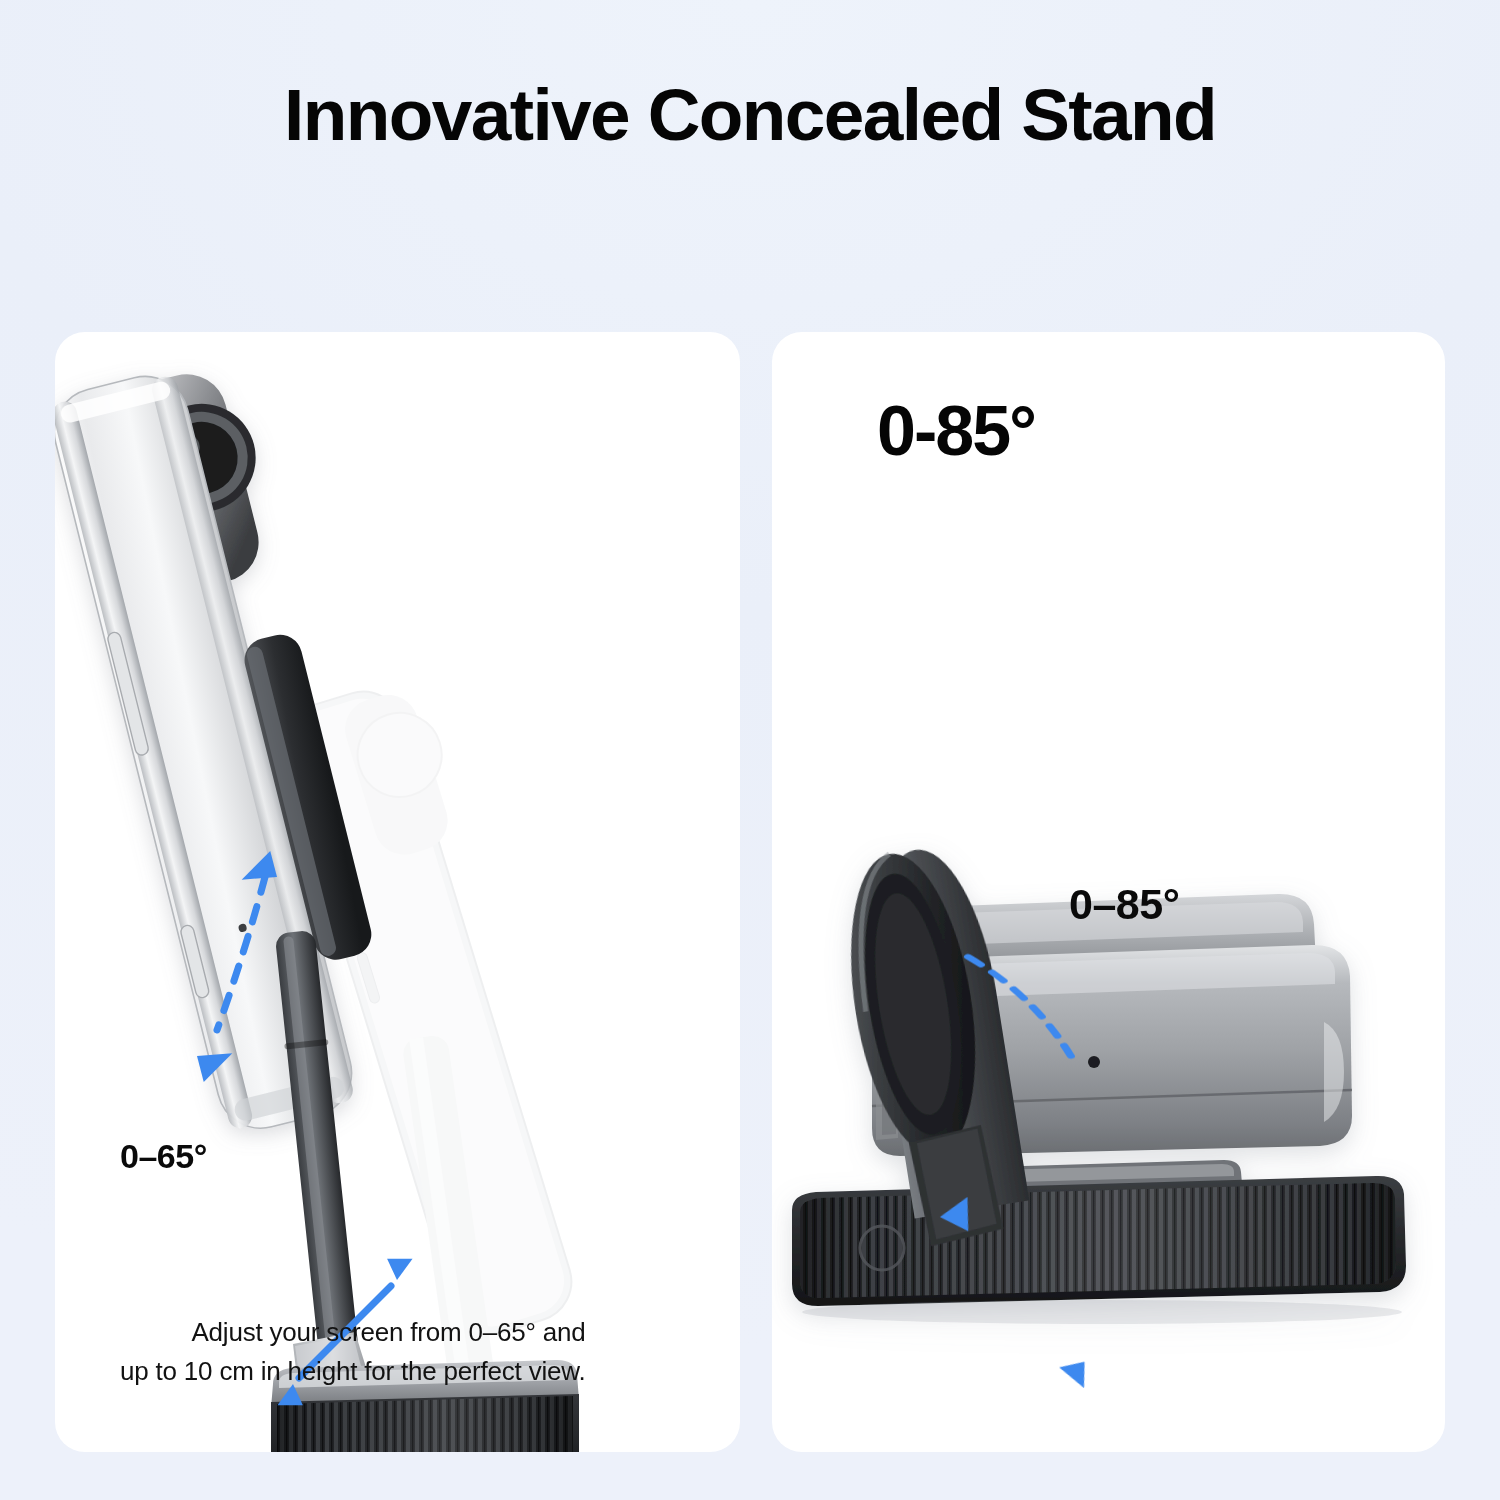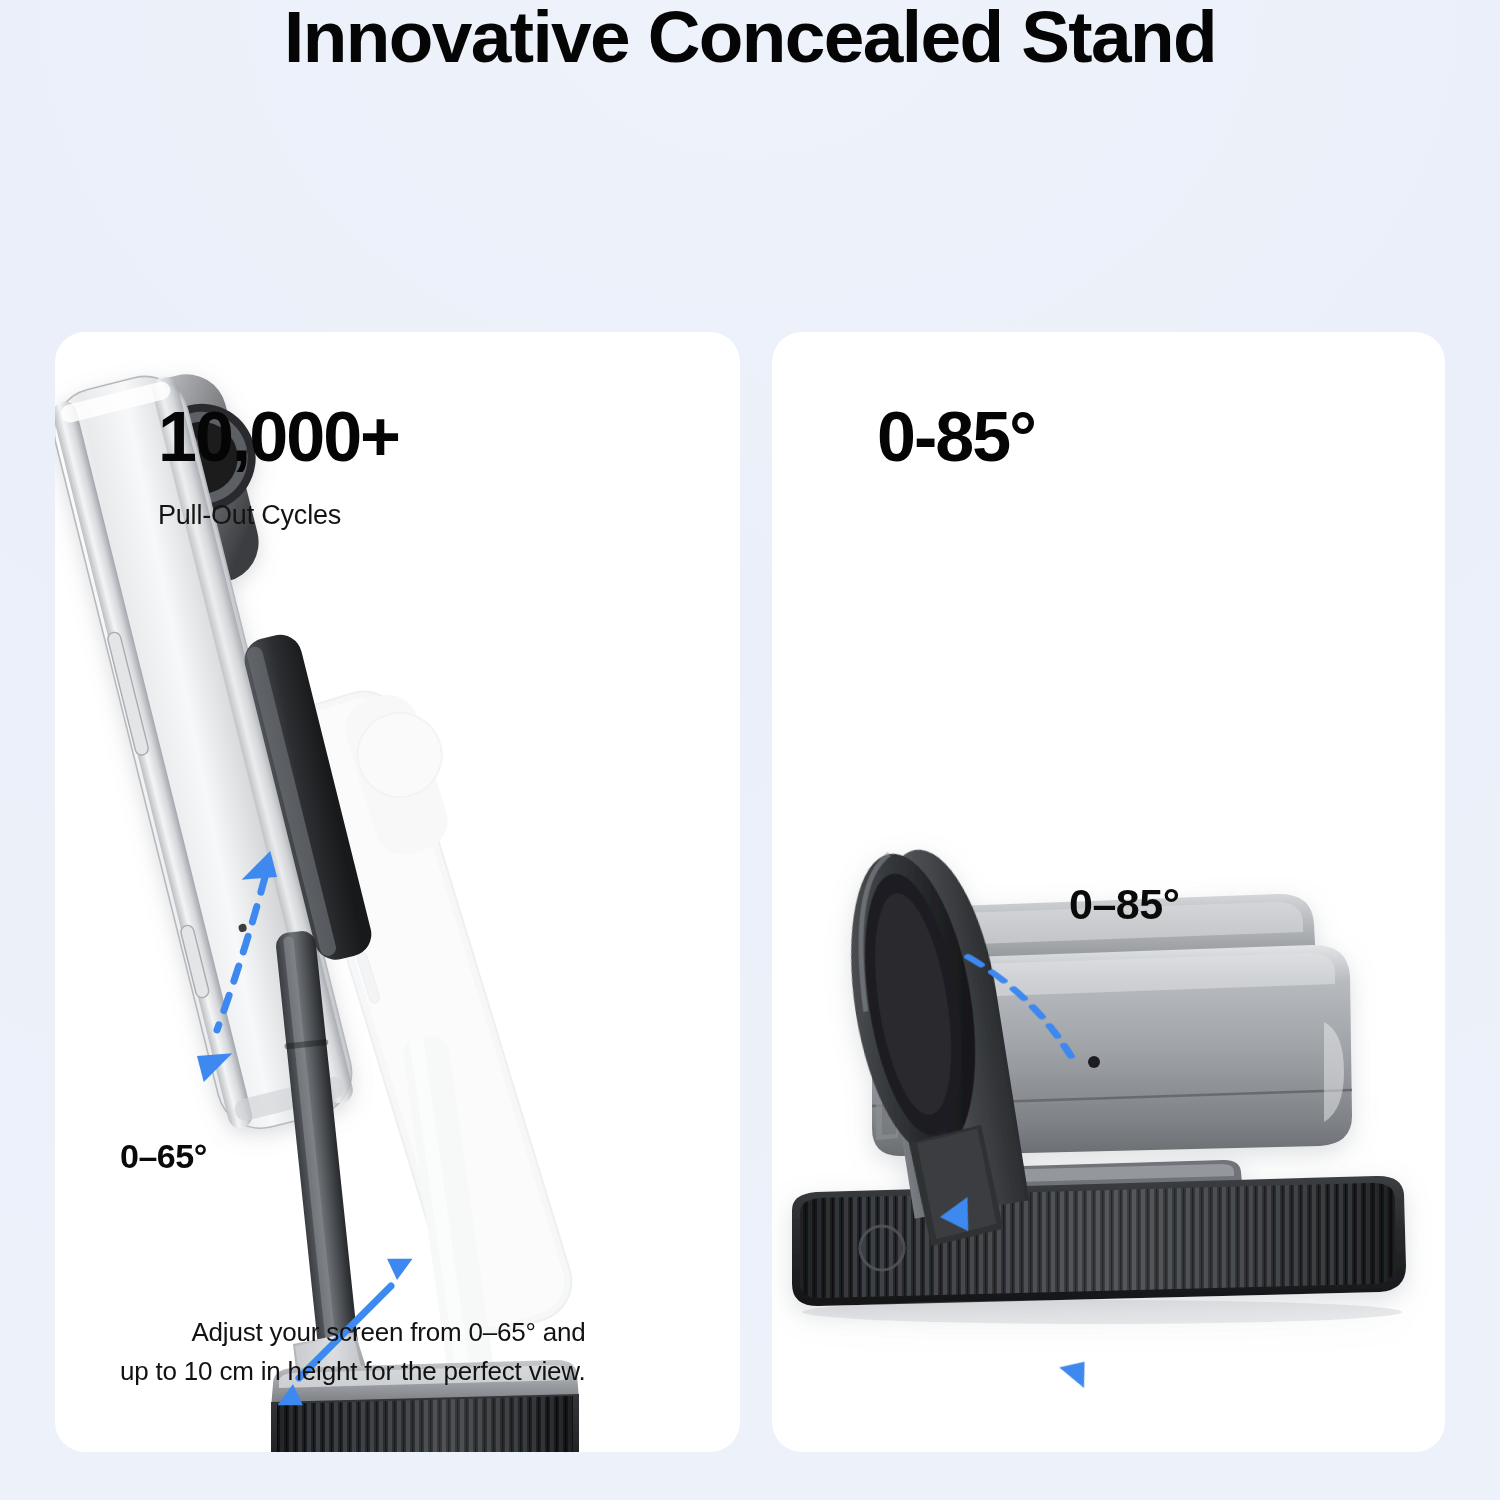--- a/index.html
+++ b/index.html
@@ -7,21 +7,21 @@
   body {
     font-family:"Liberation Sans", sans-serif;
     background:
       radial-gradient(120% 90% at 50% 0%, #eef3fb 0%, #eaeff9 45%, #edf1fa 100%);
     color:#0a0a0a;
     overflow:hidden;
     position:relative;
   }
 
   
-  .header { text-align:center; }
+  .header { padding-top:78px; text-align:center; }
   .title {
     font-size:73px;
     font-weight:700;
     letter-spacing:-1.6px;
     line-height:1.0;
     color:#050505;
   }
   .subtitle {
     margin-top:40px;
     font-size:40px;
@@ -45,21 +45,21 @@
     overflow:hidden;
   }
   .card-left  { width:685px; }
   .card-right { width:673px; }
 
   .stat {
     position:absolute;
     left:103px;
     top:70px;
   }
-  .stat-right { left:105px; top:70px; }
+  .stat-right { left:105px; top:64px; }
   .stat-value {
     font-size:70px;
     font-weight:700;
     letter-spacing:-2.0px;
     line-height:1;
     color:#050505;
   }
   .stat-label {
     margin-top:26px;
     font-size:27px;
@@ -245,24 +245,20 @@
         <polygon points="0,0 34,-10 12,24" fill="#3d89ef" transform="translate(142 724) rotate(12)"></polygon>
       </g>
 
       <g>
         <line x1="244" y1="1046" x2="336" y2="954" stroke="#3d89ef" stroke-width="7" stroke-linecap="round"></line>
         <polygon points="0,0 -26,4 -8,22" fill="#3d89ef" transform="translate(238 1052) rotate(-45)"></polygon>
         <polygon points="0,0 26,-4 8,-22" fill="#3d89ef" transform="translate(342 948) rotate(-45)"></polygon>
       </g>
     </svg>
 
-    <div class="stat">
-      <div class="stat-value">10,000+</div>
-      <div class="stat-label">Pull-Out Cycles</div>
-    </div>
 
     <div style="position:absolute; left:65px; top:805px; font-size:34px; letter-spacing:-0.5px;" class="anno-text">0–65°</div>
 
     <div class="footnote">Adjust your screen from 0–65° and
 up to 10 cm in height for the perfect view.</div>
   </div>
 
   <div class="card card-right">
 
     <svg class="art" viewBox="0 0 673 1120">

